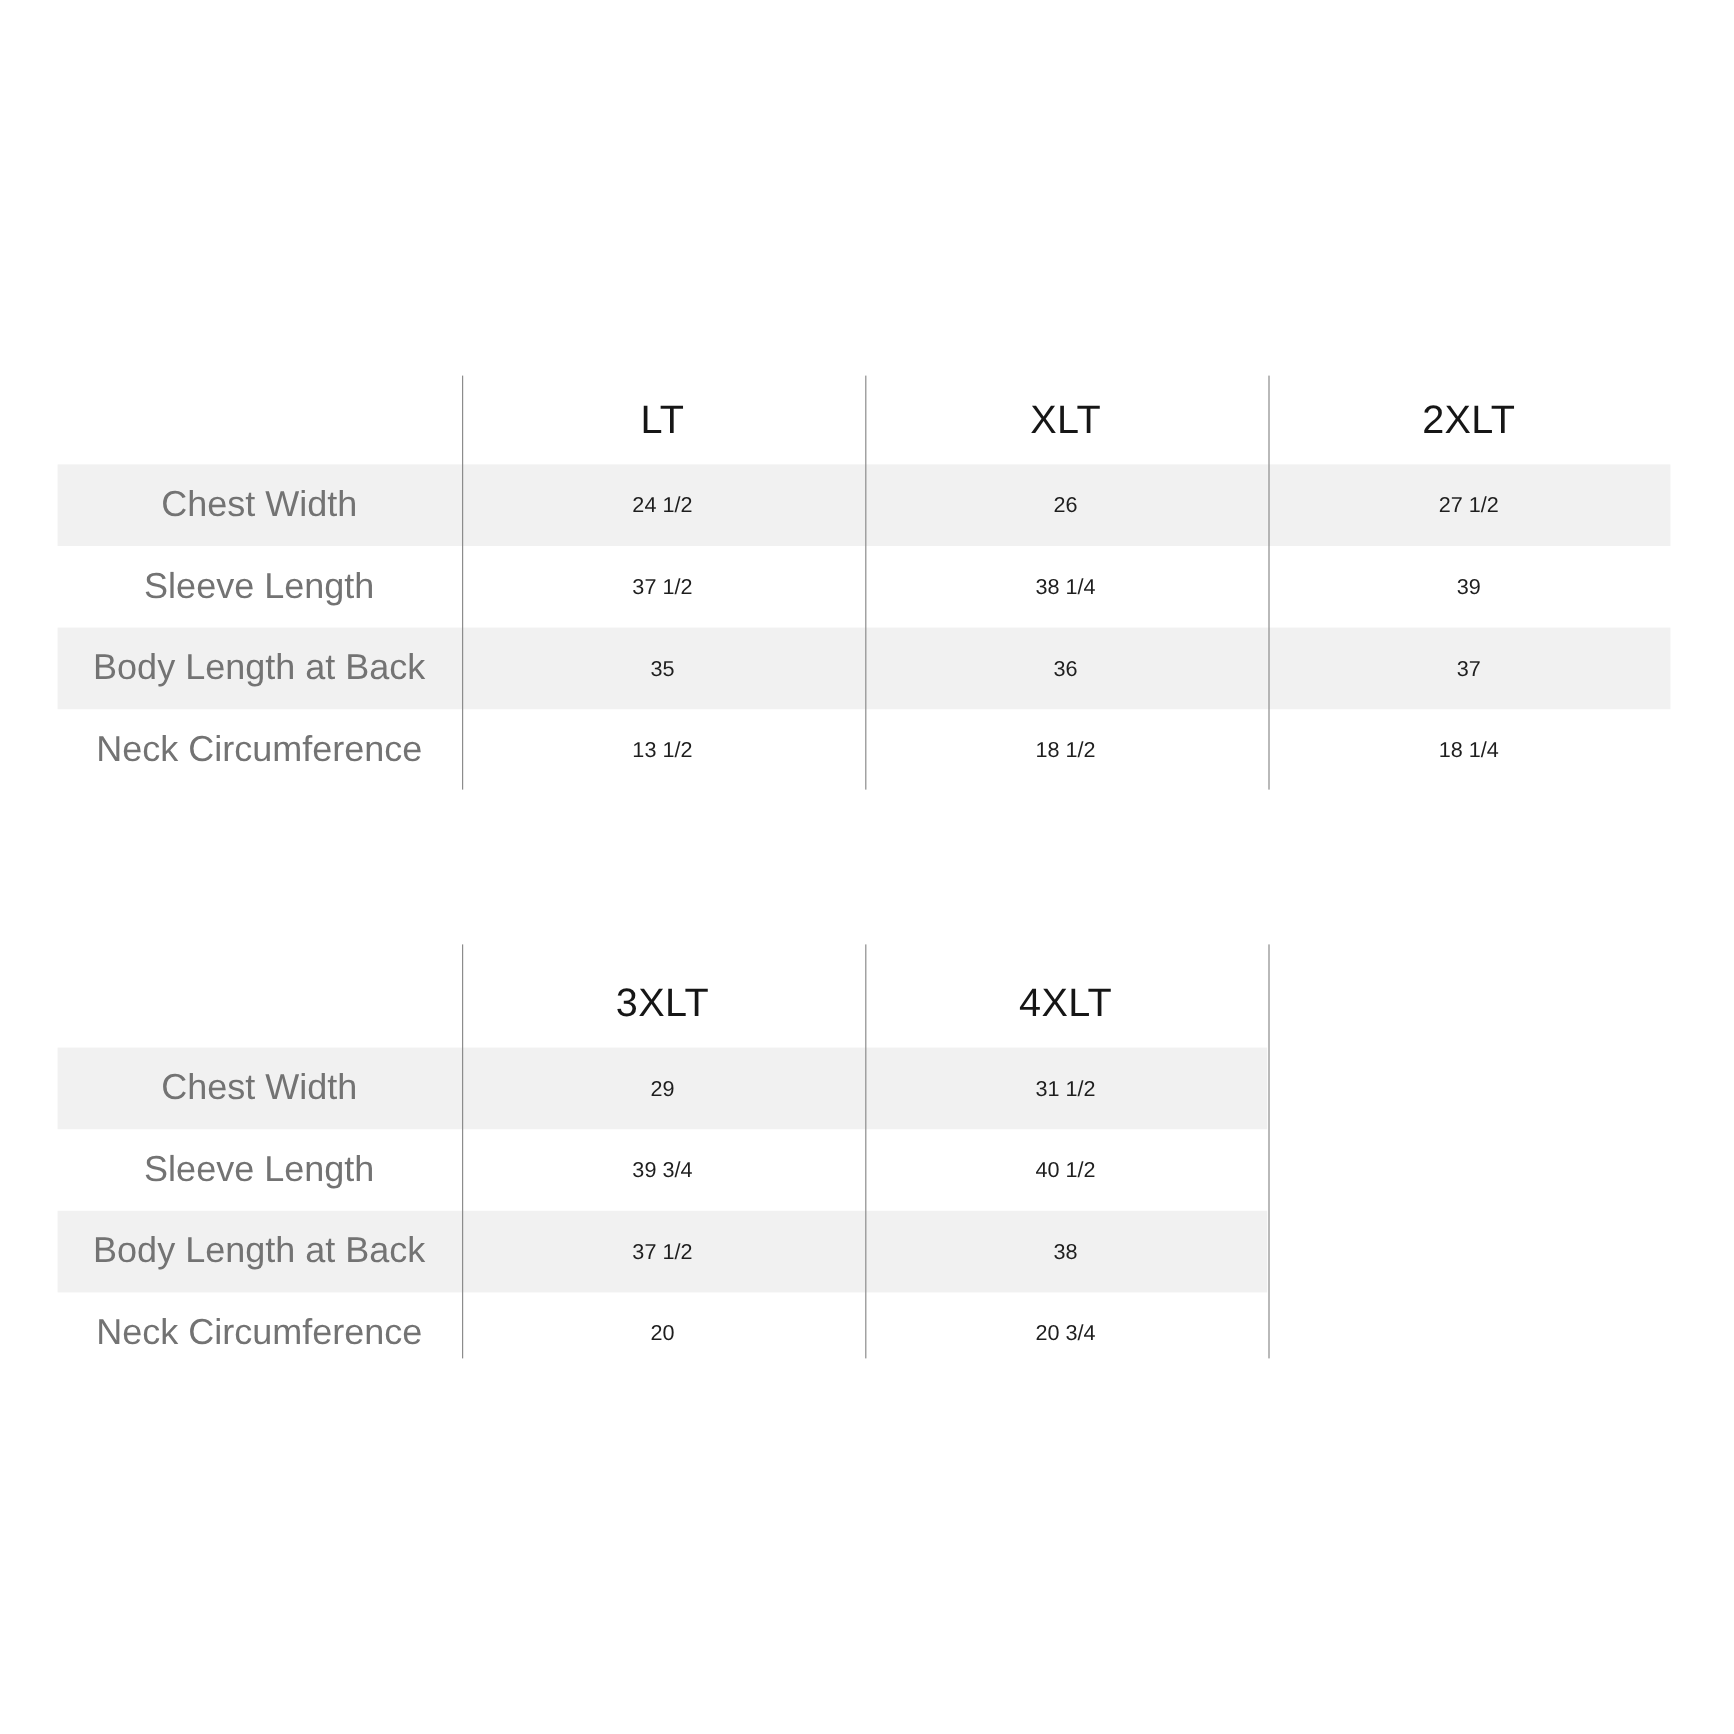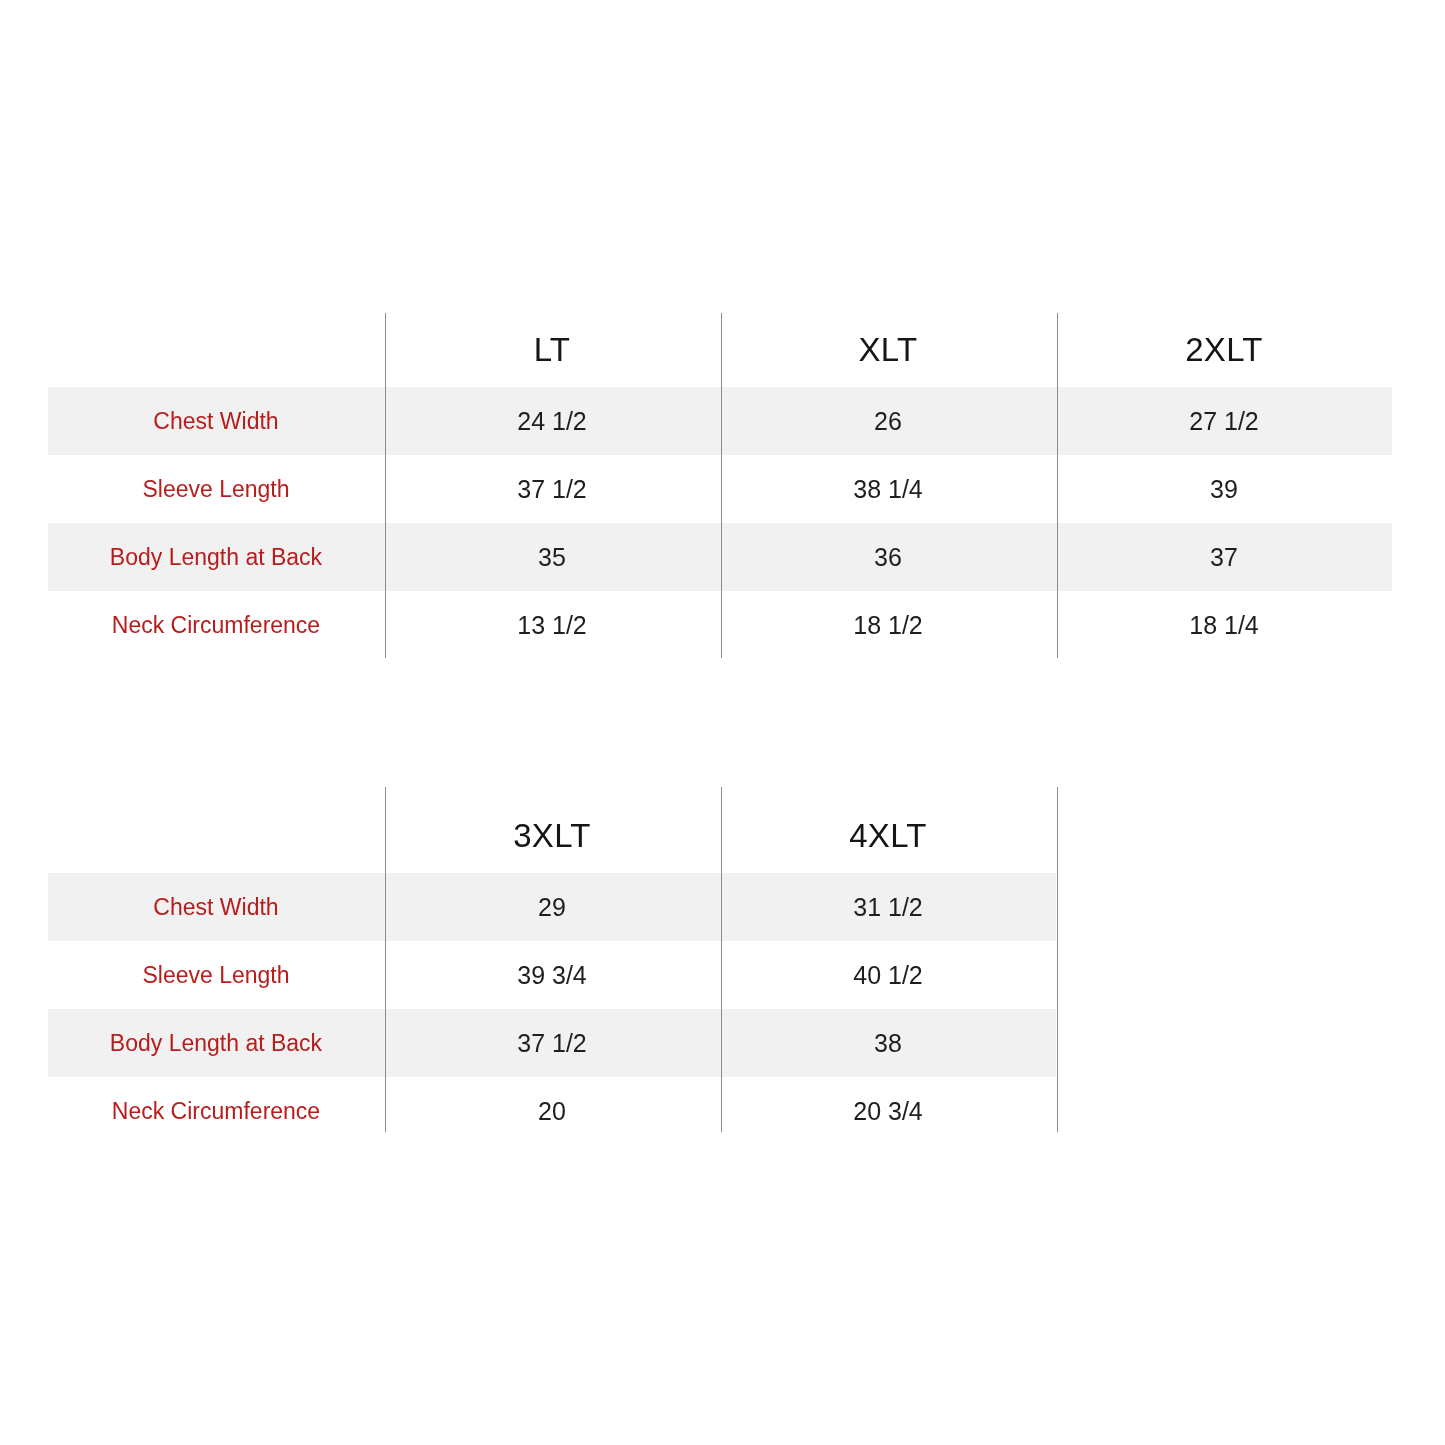--- a/index.html
+++ b/index.html
@@ -45,29 +45,29 @@
     font-size: 33px;
     color: #161616;
     letter-spacing: 0.3px;
   }
   .hdr-row th.label-head {
     font-size: 0;
   }
 
   .data-row td {
     height: 68px;
-    font-size: 25px;
+    font-size: 18px;
     color: #1e1e1e;
   }
   .data-row.shaded td {
     background: #f1f1f1;
   }
   .data-row td.row-label {
-    font-size: 23px;
-    color: #b91c1c;
+    font-size: 30px;
+    color: #737373;
   }
 
   
   .vline {
     position: absolute;
     width: 1px;
     background: #8c8c8c;
   }
 
   

